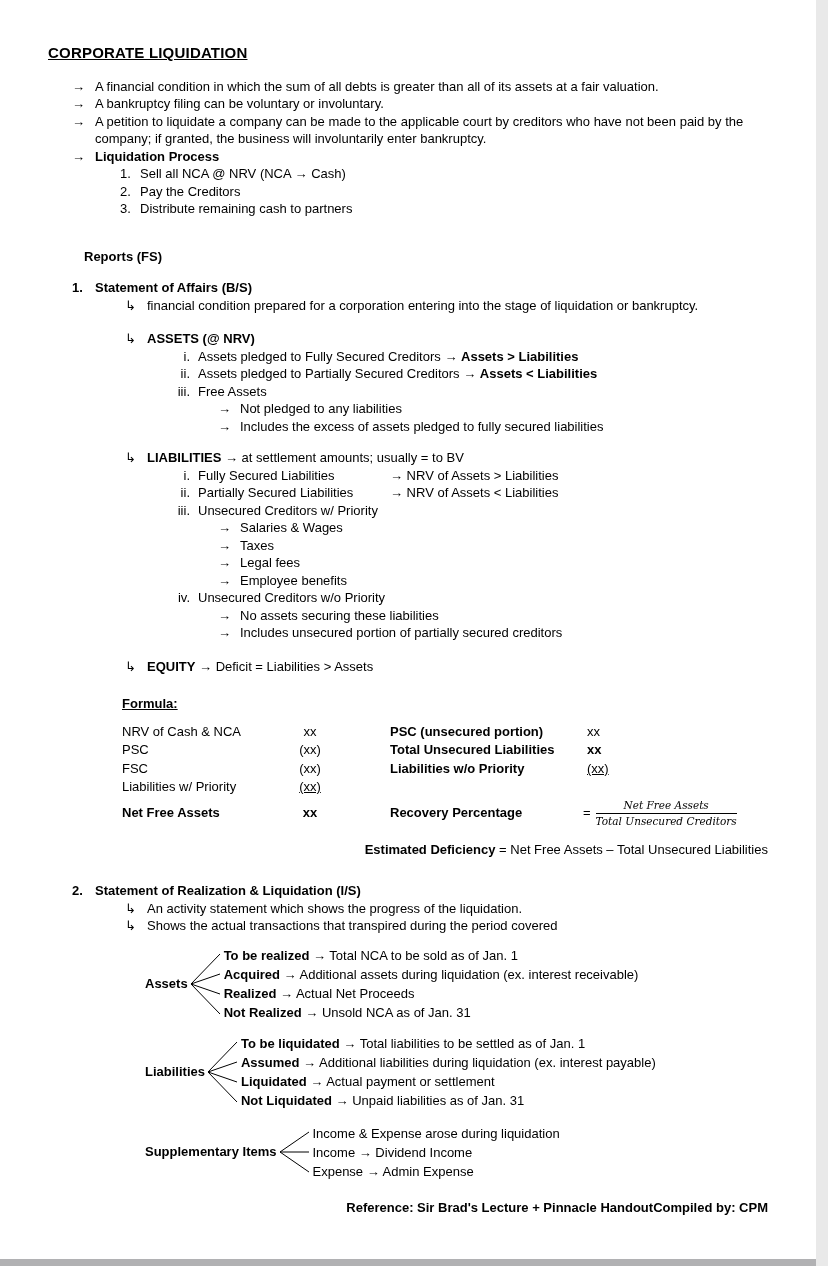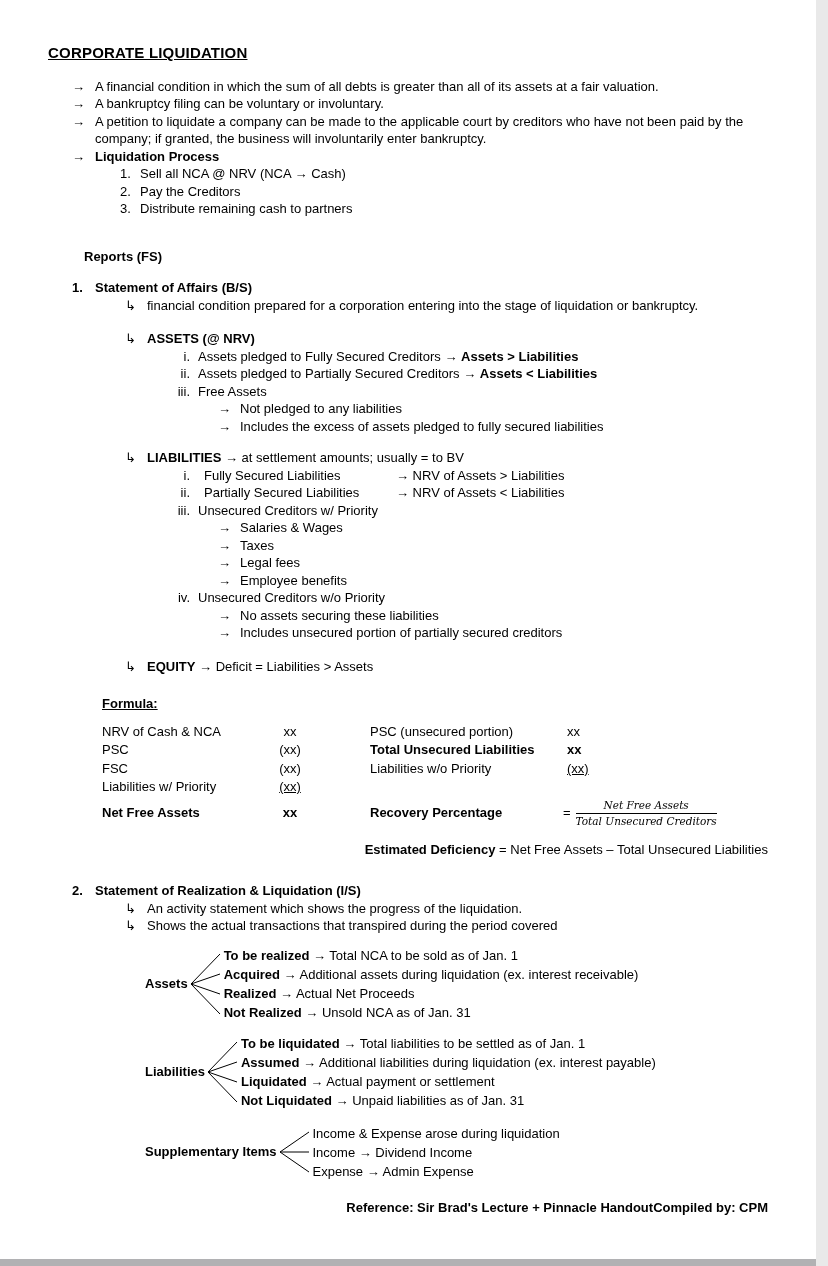--- a/index.html
+++ b/index.html
@@ -21,33 +21,33 @@
   .hook-item .m { flex: none; width: 22px; }
   .step-item { display: flex; margin-left: 72px; }
   .step-item .num { flex: none; width: 14px; margin-right: 6px; }
   .main-item { display: flex; margin-left: 24px; }
   .main-item .num { flex: none; width: 13px; margin-right: 10px; font-weight: bold; }
   .main-item .t { font-weight: bold; text-align: center; }
   .roman-item { display: flex; margin-left: 105px; }
   .roman-item .rnum { flex: none; width: 37px; text-align: right; margin-right: 8px; }
   .sub-arrow { display: flex; margin-left: 170px; }
   .sub-arrow .m { flex: none; width: 22px; }
-  .liab-label { display: inline-block; width: 192px; margin-left: 6px; }
+  .liab-label { display: inline-block; width: 192px; }
 
   .reports-heading { font-weight: bold; margin-top: 30px; padding-left: 36px; }
   .mt14 { margin-top: 14px; }
   .mt16 { margin-top: 16px; }
   .mt24 { margin-top: 24px; }
 
-  .formula { margin-left: 54px; margin-top: 20px; }
+  .formula { margin-left: 74px; margin-top: 20px; }
   .f-heading { font-weight: bold; text-decoration: underline; margin-bottom: 10px; }
   .f-row { line-height: 18.5px; }
   .fl { display: inline-block; width: 170px; vertical-align: top; }
   .fv { display: inline-block; width: 36px; text-align: center; vertical-align: top; }
-  .frl { display: inline-block; width: 193px; margin-left: 62px; vertical-align: top; }
+  .frl { display: inline-block; width: 193px; margin-left: 62px; vertical-align: top; font-weight: bold; }
   .frv { display: inline-block; width: 44px; text-align: left; padding-left: 4px; vertical-align: top; }
   .f-recovery { display: flex; align-items: center; margin-top: 2px; min-height: 30px; }
   .f-recovery .fl, .f-recovery .fv, .f-recovery .frl { flex: none; }
   .eq { margin-right: 5px; }
   .fraction { display: inline-flex; flex-direction: column; text-align: center;
     font-family: "DejaVu Serif", serif; font-style: italic; font-size: 10.5px; line-height: 13px; }
   .fraction .fnum { border-bottom: 1px solid #000; padding: 0 3px 1px; }
   .fraction .fden { padding-top: 1px; }
   .f-deficiency { margin-top: 12px; text-align: right; }
 

